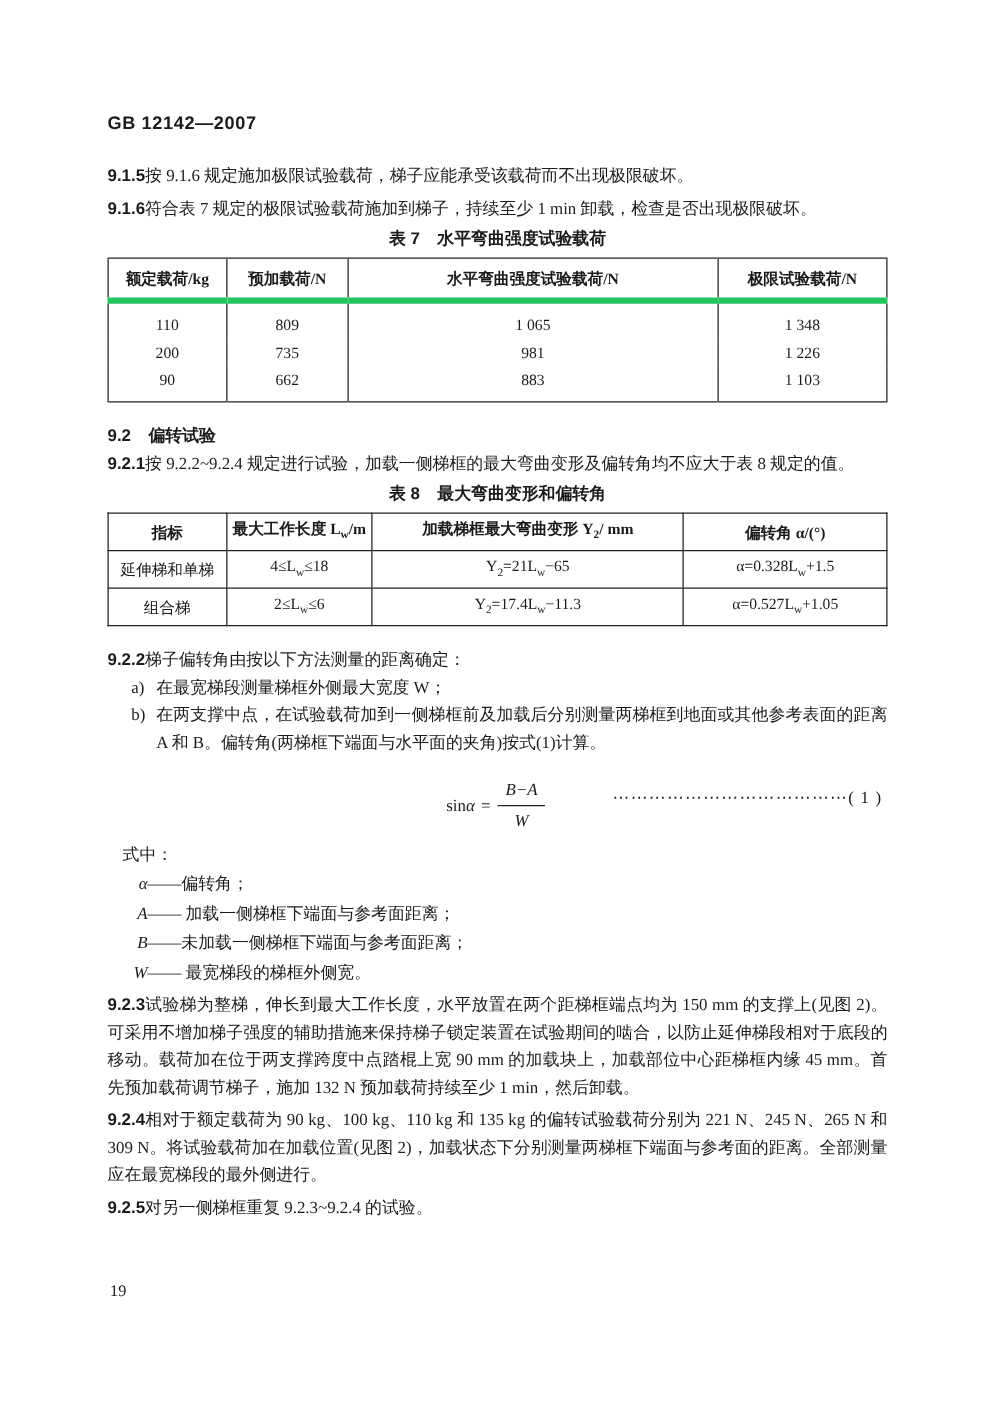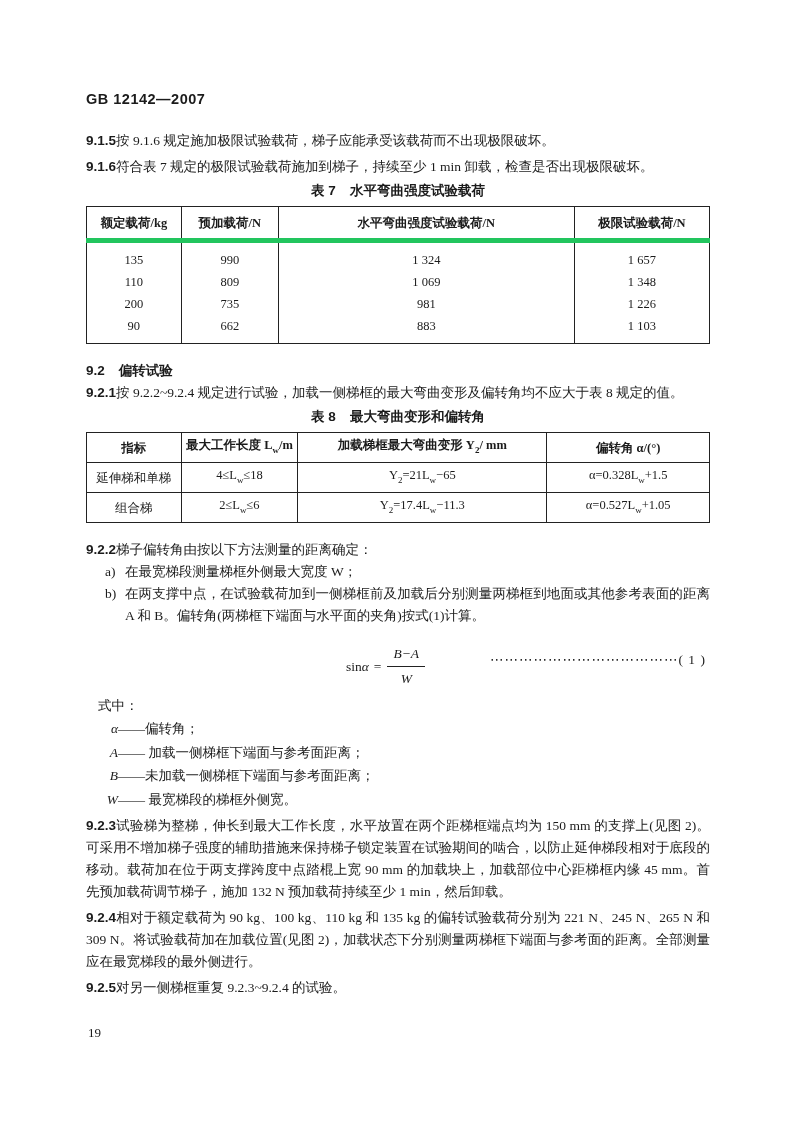--- a/index.html
+++ b/index.html
@@ -53,21 +53,21 @@
 
   .h92 { margin-top:16px; font-family:"Liberation Sans","DejaVu Sans",sans-serif; font-weight:bold; }
   .h92 .clause-num { margin-right:14px; }
 
   .list-item { display:flex; margin-top:0; }
   .list-item .li-label { width:20px; margin-left:19px; flex:none; }
   .list-item .li-body { flex:1; text-align:justify; }
 
   .formula-row { position:relative; height:58px; margin-top:4px; }
   .formula {
-    position:absolute; left:260px; top:12px;
+    position:absolute; left:271px; top:12px;
     display:flex; align-items:center; font-size:13.5px;
   }
   .frac { display:inline-block; text-align:center; margin-left:6px; vertical-align:middle; }
   .frac .num { display:block; border-bottom:1.2px solid #222; padding:0 6px 1px; }
   .frac .den { display:block; padding-top:1px; }
   .math-var { font-style:italic; font-family:"Liberation Serif","DejaVu Serif",serif; }
   .leader-group { position:absolute; right:4px; top:18px; white-space:nowrap; letter-spacing:1px; }
 
   .where-label { margin-top:6px; padding-left:12px; }
   .def-line { display:flex; line-height:23.5px; }
@@ -110,29 +110,23 @@
     <thead>
       <tr>
         <th>额定载荷/kg</th>
         <th>预加载荷/N</th>
         <th>水平弯曲强度试验载荷/N</th>
         <th>极限试验载荷/N</th>
       </tr>
     </thead>
     <tbody>
       <tr>
-        <td>135</td>
-        <td>990</td>
-        <td>1 324</td>
-        <td>1 657</td>
-      </tr>
-      <tr>
         <td>110</td>
         <td>809</td>
-        <td>1 069</td>
+        <td>1 065</td>
         <td>1 348</td>
       </tr>
       <tr>
         <td>200</td>
         <td>735</td>
         <td>981</td>
         <td>1 226</td>
       </tr>
       <tr>
         <td>90</td>

